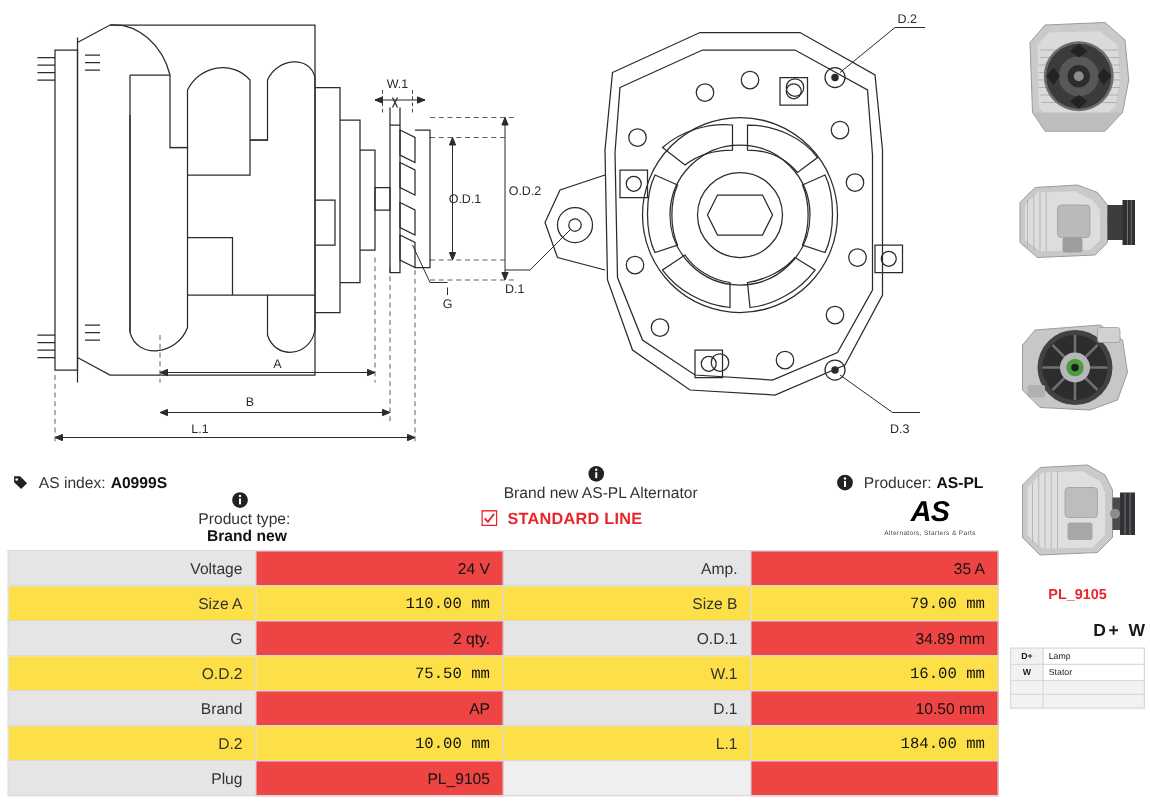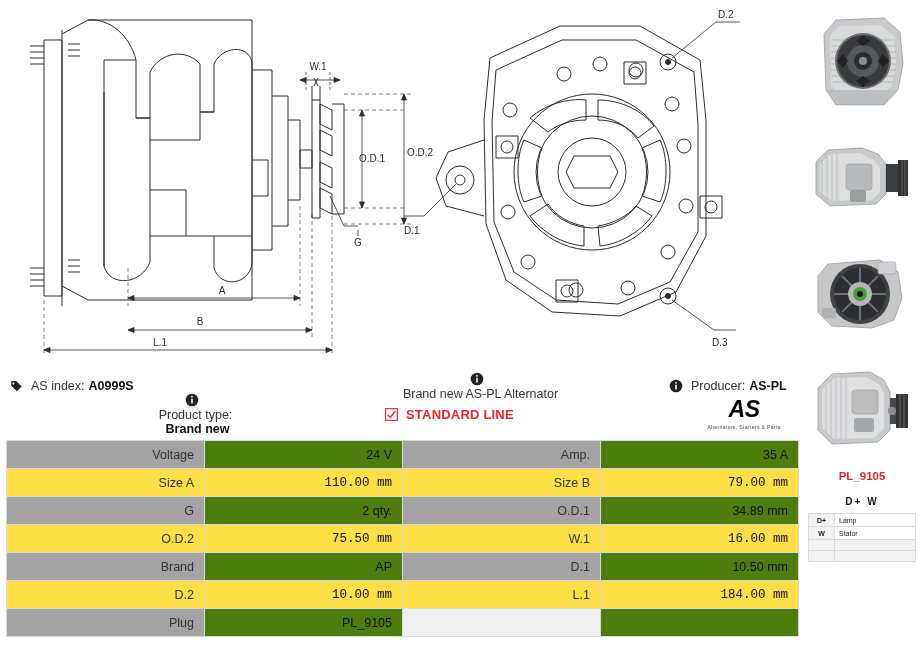--- a/index.html
+++ b/index.html
@@ -95,27 +95,27 @@
     border-collapse: collapse;
     table-layout: fixed;
   }
   .spec-table td {
     height: 28px;
     border: 1px solid #d9d9d9;
     font-size: 12.5px;
     padding: 0 10px;
   }
   .spec-table td.key {
-    background: #a3a3a3;
+    background: #e5e5e5;
     text-align: right;
     color: #333;
     width: 198px;
   }
   .spec-table td.val {
-    background: #4d7c0f;
+    background: #ef4444;
     text-align: right;
     color: #111;
     width: 198px;
   }
   .spec-table tr.alt td.key { background: #fde047; }
   .spec-table tr.alt td.val { background: #fde047; font-family: Liberation Mono, monospace; }
 
   
   .photos {
     position: absolute;
@@ -133,23 +133,23 @@
   .photo svg { display: block; }
 
   .pl-code {
     text-align: center;
     color: #e8262b;
     font-weight: bold;
     font-size: 11.5px;
     margin-top: 6px;
   }
   .dw-title {
-    text-align: center;
+    text-align: right;
     font-weight: bold;
-    font-size: 10px;
+    font-size: 14px;
     margin-top: 14px;
     letter-spacing: 2px;
   }
   .dw-table {
     width: 108px;
     margin: 6px auto 0 auto;
     border-collapse: collapse;
     table-layout: fixed;
   }
   .dw-table td {

